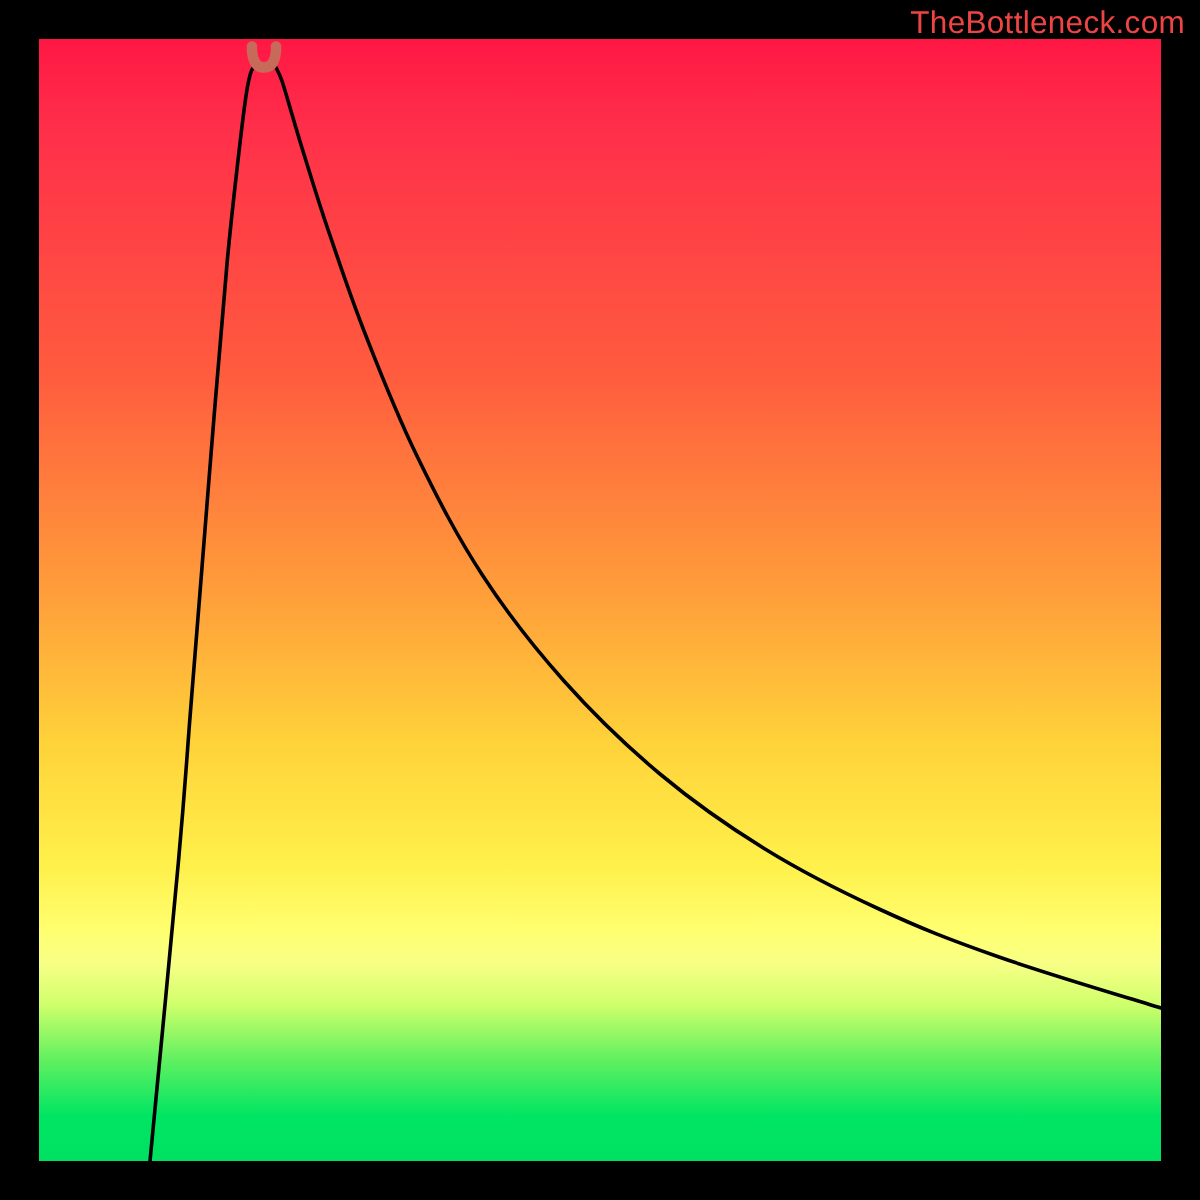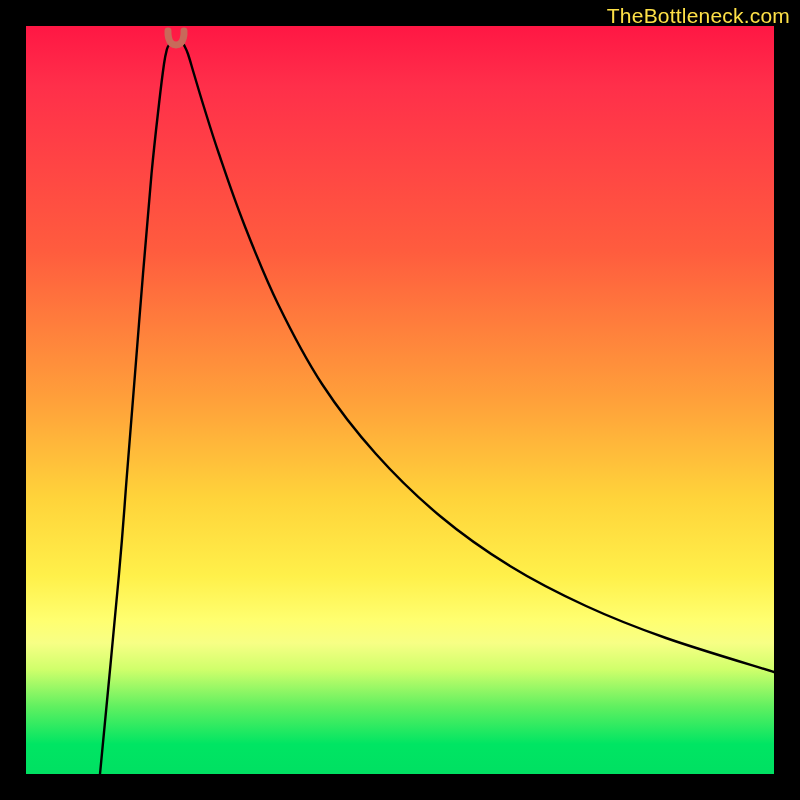--- a/index.html
+++ b/index.html
@@ -37,21 +37,21 @@
       #d0ff6b 86%,
       #60f060 91%,
       #00e563 96%,
       #00e062 100%
     );
   }
   .watermark {
     position: absolute;
     top: 4px;
     right: 10px;
-    color: #fde047;
+    color: #ef4444;
     font-size: 21px;
     font-weight: 500;
     letter-spacing: 0.2px;
     user-select: none;
     z-index: 5;
   }
   svg.curves {
     position: absolute;
     left: 0;
     top: 0;

